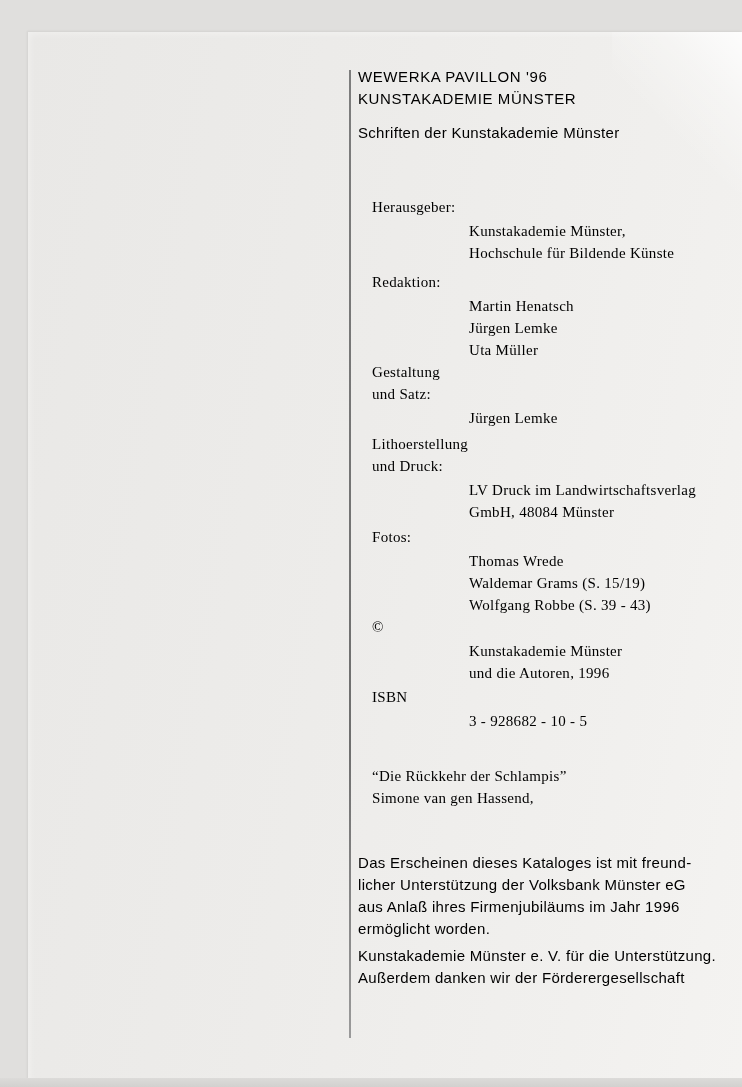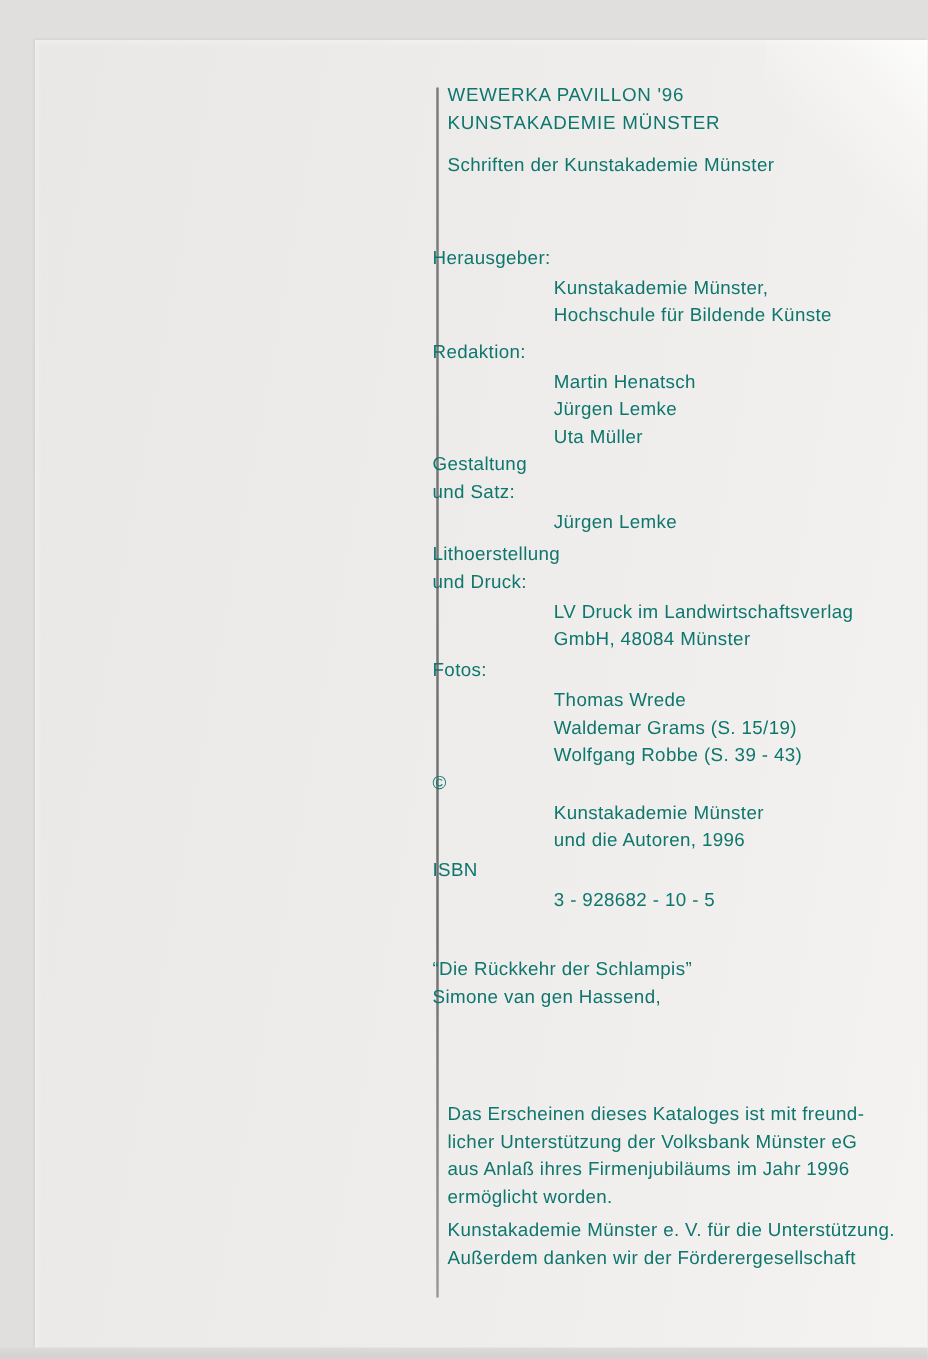--- a/index.html
+++ b/index.html
@@ -30,37 +30,37 @@
     background:linear-gradient(#dcdbd9,#d2d1cf);
   }
 
   
   .vrule{
     position:absolute;left:349px;top:70px;width:2px;height:968px;
     background:linear-gradient(#7d7d7d,#6f6f6f 70%,#9a9a9a);
   }
 
   .txt{
-    color:#0f766e;
+    color:#000000;
     font-size:15px;
     font-weight:300;
     letter-spacing:0.3px;
   }
   .line{line-height:22px;white-space:nowrap;}
 
   .title-block{position:absolute;left:358px;top:66px;}
   .title-block .line{letter-spacing:0.6px;}
   .series-block{position:absolute;left:358px;top:122px;text-align:right;}
 
-  .row{position:absolute;left:346px;display:flex;}
+  .row{position:absolute;left:372px;display:flex;font-family:Liberation Serif, serif;}
   .col-label{width:97px;flex-shrink:0;}
   .col-value{flex-shrink:0;margin-top:24px;}
   .pad-1{padding-top:22px;}
 
-  .para{position:absolute;left:358px;margin-top:29px;}
+  .para{position:absolute;left:358px;}
 </style>
 </head>
 <body>
 
 <div class="stage">
 
   <div class="paper"></div>
   <div class="scan-bottom"></div>
   <div class="vrule"></div>
 

